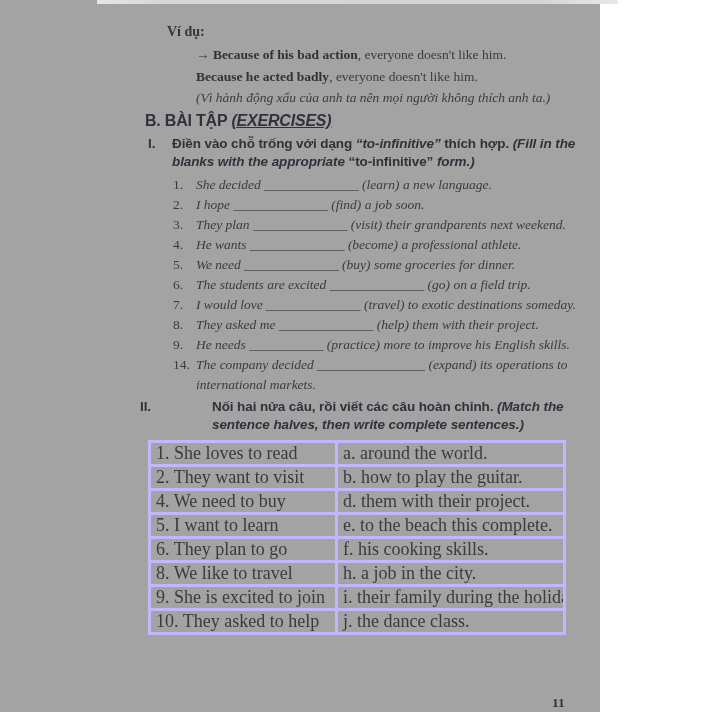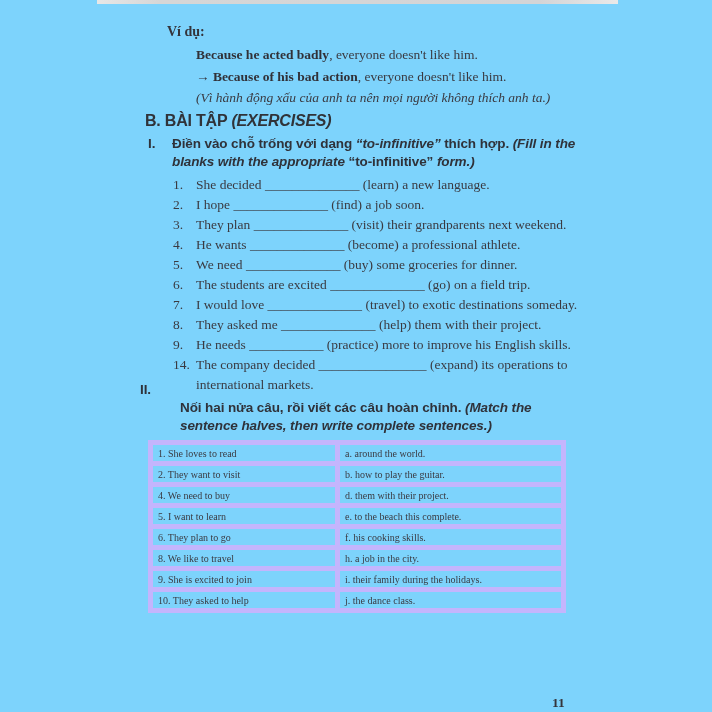--- a/index.html
+++ b/index.html
@@ -1,81 +1,81 @@
 <!DOCTYPE html>
 <html><head>
 <meta charset="utf-8">
 <style>
   * { margin:0; padding:0; box-sizing:border-box; }
   html,body { width:712px; height:712px; background:#ffffff; overflow:hidden; }
   body { font-family:"Liberation Serif","DejaVu Serif",serif; color:#3a3a41; }
-  #page { position:relative; width:712px; height:712px; background:#7dd3fc; }
+  #page { position:relative; width:600px; height:712px; background:#a3a3a3; }
 
   
   .top-strip { position:absolute; left:97px; top:0; width:521px; height:4px;
     background:linear-gradient(to right,#e7e7e7,#d6d6d6 12%,#d4d4d6 85%,#e9e9e9); }
 
   
   .example { position:absolute; left:167px; top:24px; width:430px; }
   .ex-label { font-weight:bold; font-size:14px; color:#34343b; }
   .ex-lines { margin-left:29px; margin-top:7px; font-size:13.5px; line-height:16px; }
   .ex-line { margin-bottom:6px; }
   .ex-line.translation { font-style:italic; margin-bottom:16px; margin-top:-1px; }
   .b { font-weight:bold; color:#313138; }
 
   
   .section-b { position:absolute; left:145px; top:112px;
     font-family:"Liberation Sans","DejaVu Sans",sans-serif;
     font-weight:bold; font-size:16px; color:#303339; letter-spacing:-0.2px; }
-  .section-b .it { font-style:italic; }
+  .section-b .it { font-style:italic;text-decoration:underline; }
 
   
   .ex-head { position:absolute; display:flex;
     font-family:"Liberation Sans","DejaVu Sans",sans-serif;
     font-weight:bold; font-size:13.5px; line-height:18px; color:#2f323a; letter-spacing:-0.1px; }
   .ex-head .numeral { flex:0 0 auto; }
   .ex-head .htext { }
   .it { font-style:italic; }
   .up { font-style:normal; }
   #ex1-head { left:148px; top:135px; }
   #ex1-head .numeral { width:24px; }
   #ex1-head .htext { width:404px; }
-  #ex2-head { left:140px; top:381px;flex-direction:column; }
+  #ex2-head { left:140px; top:398px; }
   #ex2-head .numeral { width:32px; }
   #ex2-head .htext { width:404px;margin-left:40px; }
 
   
   .fill-list { position:absolute; left:173px; top:175px; list-style:none; }
   .fill-item { display:flex; font-size:13.5px; line-height:20px; }
   .fill-item .num { flex:0 0 23px; }
-  .fill-item .txt { width:400px; }
+  .fill-item .txt { width:400px;font-style:italic; }
 
   
   .match-table { position:absolute; left:148px; top:440px; width:418px;
     border-collapse:collapse; table-layout:fixed; }
-  .match-table td { border:5px solid #c4b5fd; height:21px; padding:0 2px 0 5px;
-    font-size:10px; vertical-align:middle; white-space:nowrap; overflow:hidden; }
+  .match-table td { border:3px solid #c4b5fd; height:21px; padding:0 2px 0 5px;
+    font-size:18px; vertical-align:middle; white-space:nowrap; overflow:hidden; }
   .match-table td.lcol { width:187px; }
 
   
   .page-num { position:absolute; left:552px; top:659px;
     font-weight:bold; font-size:13.5px; color:#34343b;margin-top:36px; }
 </style>
 </head>
 <body>
 
 <div id="page">
 
   <div class="top-strip"></div>
 
   <div class="example">
     <div class="ex-label">Ví dụ:</div>
     <div class="ex-lines">
+      <div class="ex-line"><span class="b">→ Because of his bad action</span><span>, everyone doesn't like him.</span></div>
       <div class="ex-line"><span class="b">Because he acted badly</span><span>, everyone doesn't like him.</span></div>
-      <div class="ex-line"><span class="b">→ Because of his bad action</span><span>, everyone doesn't like him.</span></div>
       <div class="ex-line translation">(Vì hành động xấu của anh ta nên mọi người không thích anh ta.)</div>
     </div>
   </div>
 
   <div class="section-b"><span>B. BÀI TẬP </span><span class="it">(EXERCISES)</span></div>
 
   <div class="ex-head" id="ex1-head">
     <span class="numeral">I.</span>
     <span class="htext"><span class="up">Điền vào chỗ trống với dạng </span><span class="it">“to-infinitive”</span><span class="up"> thích hợp. </span><span class="it">(Fill in the blanks with the appropriate </span><span class="up">“to-infinitive”</span><span class="it"> form.)</span></span>
   </div>

